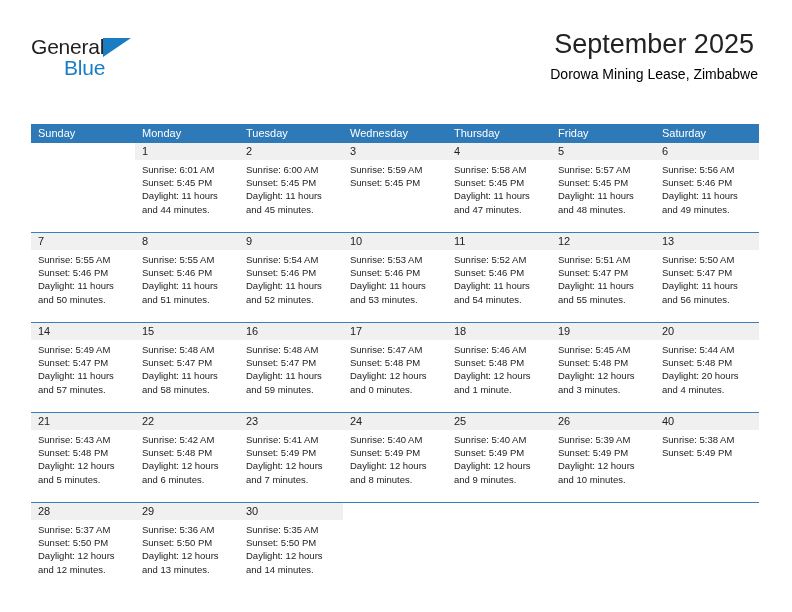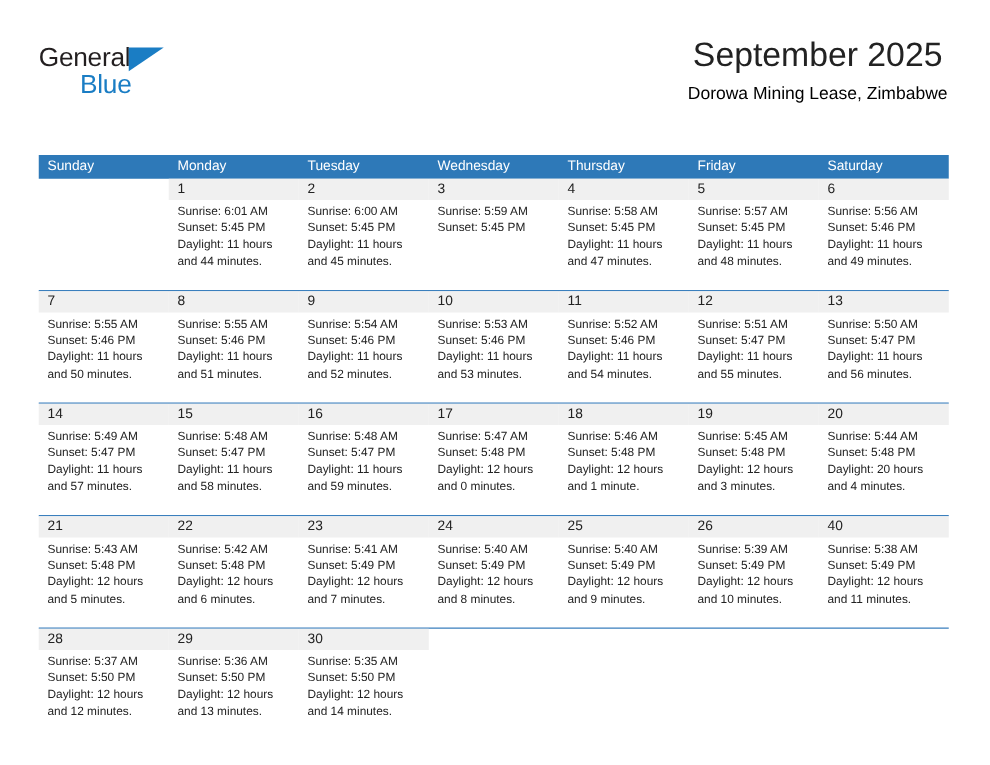--- a/index.html
+++ b/index.html
@@ -409,21 +409,20 @@
                 <div>Sunrise: 5:39 AM</div>
                 <div>Sunset: 5:49 PM</div>
                 <div class="dl">Daylight: 12 hours and 10 minutes.</div>
               </div>
             </div>
             <div class="daycell">
               <div class="daynum">40</div>
               <div class="dayinfo">
                 <div>Sunrise: 5:38 AM</div>
                 <div>Sunset: 5:49 PM</div>
-                <div class="dl">Daylight: 12 hours and 11 minutes.</div>
               </div>
             </div>
           </div>
         </div>
         <div class="week">
           <div class="week-inner">
             <div class="daycell">
               <div class="daynum">28</div>
               <div class="dayinfo">
                 <div>Sunrise: 5:37 AM</div>

